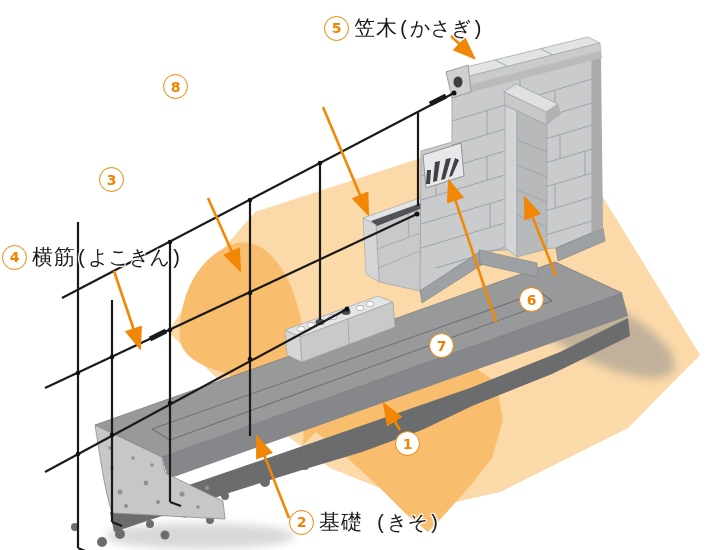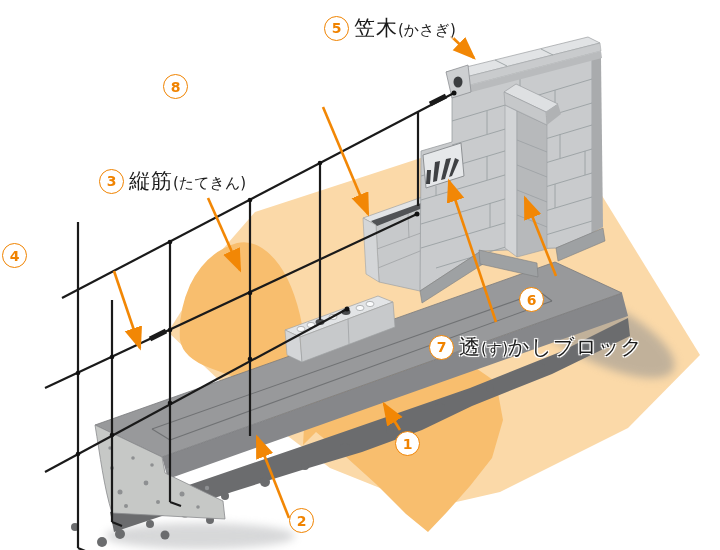--- a/index.html
+++ b/index.html
@@ -3,23 +3,23 @@
 <meta charset="utf-8">
 <style>
   html,body{margin:0;padding:0;}
   body{width:720px;height:550px;position:relative;background:#fff;overflow:hidden;
        font-family:"DejaVu Sans","Liberation Sans",sans-serif;}
   #scene{position:absolute;left:0;top:0;}
   .lbl{position:absolute;display:flex;align-items:center;gap:5px;color:#1b1b1b;white-space:nowrap;}
   .num{width:23px;height:23px;border:1.7px solid #F08300;border-radius:50%;background:#fff;
        color:#F08300;font-weight:bold;font-size:14px;display:flex;align-items:center;
        justify-content:center;flex:0 0 auto;}
-  .segs span{text-shadow:-1px -1px 0 #fff,1px -1px 0 #fff,-1px 1px 0 #fff,1px 1px 0 #fff,0 0 3px #fff;}
+  .segs span{text-shadow:-1px -1px 0 #fff,1px -1px 0 #fff,-1px 1px 0 #fff,1px 1px 0 #fff,0 0 3px #fff;font-family:Liberation Mono, monospace;}
   .seg-lg{font-size:21px;letter-spacing:1px;}
-  .seg-sm{font-size:15px;}
+  .seg-sm{font-size:20px;}
 </style>
 </head>
 <body>
 
 <svg id="scene" width="720" height="550" viewBox="0 0 720 550">
   <defs>
     <marker id="ah" markerWidth="11" markerHeight="9" refX="8" refY="3.5" orient="auto">
       <path d="M0,0 L9,3.5 L0,7 Z" fill="#F28705"></path>
     </marker>
     <filter id="soft" x="-40%" y="-40%" width="180%" height="180%">
@@ -218,30 +218,30 @@
 
 <div class="lbl" style="left:324px;top:14px;">
   <span class="num">5</span>
   <span class="segs"><span class="seg-lg">笠木</span><span class="seg-sm">(かさぎ)</span></span>
 </div>
 <div class="lbl" style="left:163px;top:74px;">
   <span class="num">8</span>
 </div>
 <div class="lbl" style="left:99px;top:167px;">
   <span class="num">3</span>
-  <span class="segs"><span class="seg-lg">縦筋</span><span class="seg-sm">(たてきん)</span></span>
 </div>
 <div class="lbl" style="left:2px;top:243px;">
   <span class="num">4</span>
+  <span class="segs"><span class="seg-lg">横筋</span><span class="seg-sm">(よこきん)</span></span>
 </div>
 <div class="lbl" style="left:519px;top:287px;">
   <span class="num">6</span>
 </div>
 <div class="lbl" style="left:429px;top:333px;">
   <span class="num">7</span>
-  <span class="segs"><span class="seg-lg">透</span><span class="seg-sm">(す)</span><span class="seg-lg">かしブロック</span></span>
 </div>
 <div class="lbl" style="left:395px;top:431px;">
   <span class="num">1</span>
 </div>
 <div class="lbl" style="left:289px;top:508px;">
   <span class="num">2</span>
+  <span class="segs"><span class="seg-lg">基礎</span><span class="seg-sm"> (きそ)</span></span>
 </div>
 
 </body></html>

